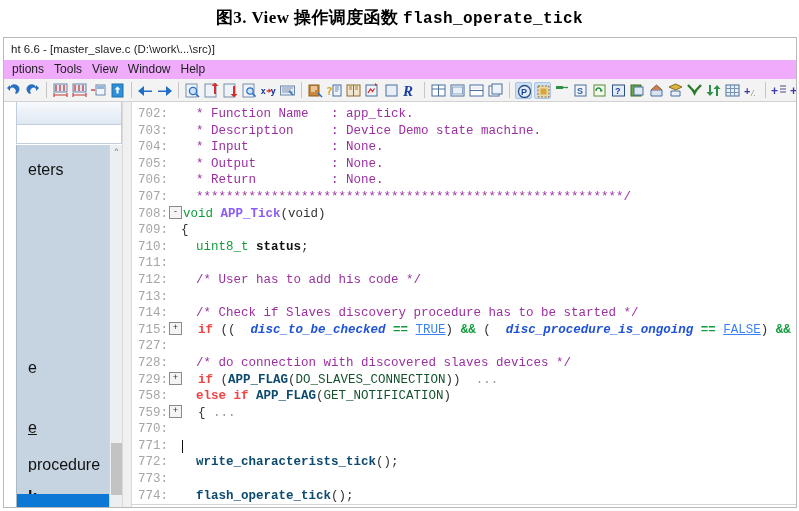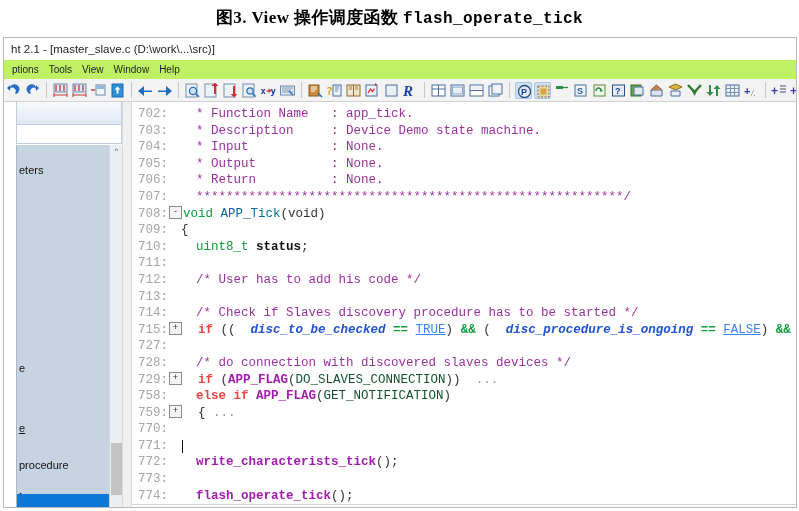--- a/index.html
+++ b/index.html
@@ -39,22 +39,22 @@
     background:#ffffff;
     color:#1d1d1d;
     font-size:11.5px;
     line-height:22px;
     padding-left:7px;
     box-sizing:border-box;
     white-space:nowrap;
   }
   #menubar{
     position:absolute;left:0;top:22px;width:794px;height:19px;
-    background:#bef264;
-    font-size:10px;
+    background:#f0abfc;
+    font-size:12px;
     line-height:19px;
     padding-left:3px;
     box-sizing:border-box;
     white-space:nowrap;
     color:#1d1d1d;
   }
   #menubar .mi{padding:0 5px;display:inline-block;}
   
   #toolbar{
     position:absolute;left:0;top:41px;width:794px;height:23px;
@@ -95,23 +95,23 @@
   }
   #lp-tree{
     position:absolute;left:12px;top:43px;width:106px;height:364px;
     background:#c6d4e1;
     border-left:1px solid #aab8c6;
     box-sizing:border-box;
     overflow:hidden;
   }
   .tree-row{
     position:absolute;left:0;width:92px;height:14px;
-    font-size:11px;line-height:14px;color:#111;
+    font-size:16px;line-height:14px;color:#111;
     white-space:nowrap;overflow:hidden;
-    padding-left:2px;box-sizing:border-box;
+    padding-left:11px;box-sizing:border-box;
   }
   .tree-row.bold{font-weight:bold;}
   .tree-row.link{text-decoration:underline;}
   #lp-selected{
     position:absolute;left:0;bottom:2px;width:92px;height:13px;
     background:#0a78d4;
   }
   #lp-scroll{
     position:absolute;right:0;top:0;width:13px;height:364px;
     background:#eceff2;border-left:1px solid #cfd6dd;box-sizing:border-box;
@@ -152,22 +152,22 @@
     display:inline-block;width:11px;height:11px;
     border:1px solid #8a8a8a;background:#f4f4f4;color:#333;
     font-size:9px;line-height:9px;text-align:center;
     vertical-align:middle;margin:0 1px 2px 1px;
     font-family:"Liberation Sans", sans-serif;
   }
   .gutgap{display:inline-block;width:13px;}
   .cm{color:#9b30a0;}
   .kw{color:#ef4444;font-weight:bold;}
   .kw2{color:#0f9c3c;}
-  .fn{color:#0369a1;font-weight:normal;}
-  .fn2{color:#a21caf;font-weight:bold;}
+  .fn{color:#8b5cf6;font-weight:bold;}
+  .fn2{color:#0c4a6e;font-weight:bold;}
   .var{color:#1f52d6;font-weight:bold;font-style:italic;margin-left:15px;}
   .bvar{color:#111;font-weight:bold;}
   .op{color:#0f9c3c;font-weight:bold;}
   .const{color:#3b82f6;text-decoration:underline;}
   .pl{color:#333;margin-top:6px;}
   .pn{color:#14532d;}
   .grey{color:#9a9a9a;}
   #caret{
     position:absolute;width:1px;height:13px;background:#111;
   }
@@ -179,21 +179,21 @@
   #annot{position:absolute;left:128px;top:64px;width:666px;height:407px;pointer-events:none;}
 </style>
 </head>
 <body>
 
 <div id="caption"><span>图3. View 操作调度函数 </span><span class="mono">flash_operate_tick</span></div>
 
 <div id="app-window">
 
   <div id="titlebar">
-    <span>ht 2.1 - [master_slave.c (D:\work\...\src)]</span>
+    <span>ht 6.6 - [master_slave.c (D:\work\...\src)]</span>
   </div>
 
   <div id="menubar">
     <span class="mi">ptions</span><span class="mi">Tools</span><span class="mi">View</span><span class="mi">Window</span><span class="mi">Help</span>
   </div>
 
   <div id="toolbar"><span class="tgrp"><span class="ticon"><svg width="17" height="17" viewBox="0 0 17 17">
             <path d="M11 12 A5 5 0 1 0 5 5 L5 3 L2 6 L5 9 L5 7 A3 3 0 1 1 10 11 Z" fill="#2a6ec2"></path>
           </svg></span><span class="ticon"><svg width="17" height="17" viewBox="0 0 17 17">
             <path d="M6 12 A5 5 0 1 1 12 5 L12 3 L15 6 L12 9 L12 7 A3 3 0 1 0 7 11 Z" fill="#2a6ec2"></path>

